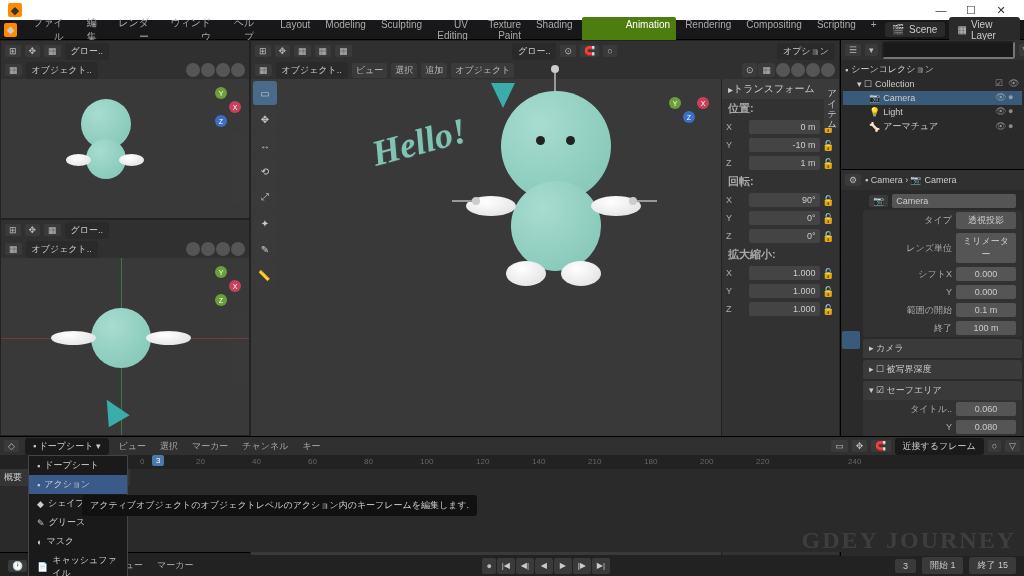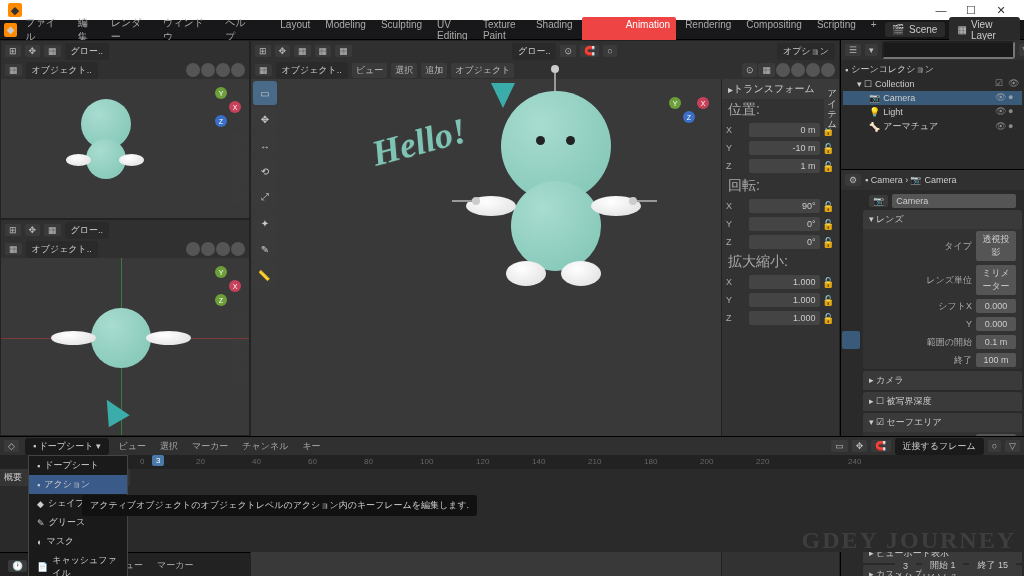--- a/index.html
+++ b/index.html
@@ -2,22 +2,22 @@
 <html><head>
 <meta charset="utf-8">
 <style>
 * { margin: 0; padding: 0; box-sizing: border-box; font-family: sans-serif; }
 body { background: #1a1a1a; color: #ccc; font-size: 10px; width: 1024px; height: 576px; overflow: hidden; position: relative; }
 .titlebar { background: #fff; height: 20px; display: flex; align-items: center; padding: 0 8px; color: #333; font-size: 11px; }
 .titlebar-spacer { flex: 1; }
 .win-btn { width: 30px; text-align: center; color: #333; }
 .topmenu { background: #18181a; height: 20px; display: flex; align-items: center; padding: 0 4px; gap: 2px; border-bottom: 1px solid #000; }
 .logo-icon { width: 14px; height: 14px; background: #ff8a00; border-radius: 2px; display: inline-flex; align-items: center; justify-content: center; }
-.menu-item { padding: 2px 6px; color: #aaa; font-size: 10px; }
-.menu-item.active { background: #ef4444; color: #fff; border-radius: 2px; padding-left: 44px; }
+.menu-item { padding: 2px 6px; color: #aaa; font-size: 10px; text-align: right; }
+.menu-item.active { background: #4d7c0f; color: #fff; border-radius: 2px; padding-left: 44px; }
 .workspace-tabs { display: flex; gap: 3px; margin-left: 12px; }
 .scene-info { margin-left: auto; display: flex; align-items: center; gap: 4px; }
 .scene-box { background: #2a2a2a; padding: 2px 8px; border-radius: 3px; display: flex; align-items: center; gap: 4px; }
 
 .main-grid { display: grid; grid-template-columns: 250px 590px 184px; height: 396px; }
 .left-col { display: flex; flex-direction: column; }
 .viewport { background: #393939; position: relative; border: 1px solid #222; }
 .vp-header { background: #303030; height: 20px; display: flex; align-items: center; padding: 0 4px; gap: 4px; }
 .vp-header2 { background: #303030; height: 18px; display: flex; align-items: center; padding: 0 4px; gap: 4px; }
 .hdr-btn { background: #3a3a3a; padding: 1px 4px; border-radius: 2px; font-size: 9px; color: #bbb; display: inline-flex; align-items: center; }
@@ -46,21 +46,21 @@
 .antenna { position: absolute; width: 2px; height: 20px; background: #999; }
 .ant-ball { width: 8px; height: 8px; background: #ccc; border-radius: 50%; position: absolute; top: -8px; left: -3px; }
 .hello-text { position: absolute; left: 120px; top: 80px; font-size: 36px; color: #7ec4b4; transform: rotate(-15deg); font-style: italic; font-weight: bold; font-family: cursive; text-shadow: 1px 1px 0 #444; }
 .info-overlay { position: absolute; left: 34px; top: 42px; font-size: 10px; color: #ddd; line-height: 1.3; }
 
 .n-panel { position: absolute; right: 0; top: 38px; width: 118px; bottom: 0; background: #323232; border-left: 1px solid #222; }
 .np-hdr { background: #3a3a3a; padding: 3px 6px; font-size: 10px; display: flex; align-items: center; }
 .np-row { display: flex; align-items: center; padding: 2px 4px; gap: 3px; }
 .np-lbl { width: 20px; font-size: 9px; color: #aaa; }
 .np-val { flex: 1; background: #444; padding: 2px 4px; font-size: 9px; text-align: right; border-radius: 2px; }
-.np-section { padding: 2px 6px; font-size: 14px; color: #aaa; }
+.np-section { padding: 2px 6px; font-size: 11px; color: #aaa; font-weight: bold; }
 
 .right-col { background: #2a2a2a; border-left: 1px solid #000; display: flex; flex-direction: column; }
 .outliner { height: 130px; border-bottom: 1px solid #000; }
 .out-hdr { background: #303030; height: 20px; display: flex; align-items: center; padding: 0 4px; gap: 4px; }
 .search-box { flex: 1; background: #1a1a1a; border-radius: 3px; padding: 2px 6px; font-size: 9px; color: #666; }
 .tree { padding: 2px; font-size: 9px; }
 .tree-item { display: flex; align-items: center; padding: 1px 2px; gap: 3px; }
 .tree-item.sel { background: #3a5a7a; }
 .tree-icons { margin-left: auto; display: flex; gap: 1px; }
 .tree-icons span { width: 12px; height: 12px; opacity: 0.6; }
@@ -70,21 +70,21 @@
 .props { flex: 1; }
 .props-hdr { background: #303030; height: 20px; display: flex; align-items: center; padding: 0 4px; gap: 4px; }
 .props-tabs { display: flex; flex-direction: column; width: 20px; float: left; }
 .props-tabs .pt { width: 18px; height: 18px; background: #2a2a2a; margin: 1px; border-radius: 2px; }
 .props-tabs .pt.active { background: #3a5a7a; }
 .props-content { margin-left: 20px; padding: 2px; font-size: 9px; }
 .prop-panel { background: #323232; margin-bottom: 2px; border-radius: 3px; }
 .prop-panel-hdr { padding: 3px 6px; background: #3a3a3a; border-radius: 3px 3px 0 0; }
 .prop-row { display: flex; align-items: center; padding: 2px 6px; gap: 4px; }
 .prop-lbl { flex: 1; font-size: 9px; color: #aaa; text-align: right; }
-.prop-val { width: 40px; background: #555; padding: 2px 4px; font-size: 9px; text-align: center; border-radius: 2px; }
+.prop-val { width: 60px; background: #555; padding: 2px 4px; font-size: 9px; text-align: center; border-radius: 2px; }
 
 .dopesheet { height: 116px; background: #2a2a2a; border-top: 1px solid #000; position: relative; }
 .ds-hdr { background: #303030; height: 18px; display: flex; align-items: center; padding: 0 4px; gap: 6px; }
 .ds-dd { background: #1a1a1a; padding: 2px 8px; border-radius: 3px; font-size: 9px; }
 .ds-menu { font-size: 9px; color: #aaa; padding: 0 4px; }
 .ds-timeline { position: relative; height: 14px; background: #222; }
 .ds-frame-mark { position: absolute; top: 0; background: #4a7aaa; color: #fff; padding: 1px 4px; font-size: 8px; border-radius: 2px; }
 .ds-dropdown { position: absolute; left: 28px; top: 18px; width: 100px; background: #1a1a1a; border: 1px solid #444; z-index: 10; }
 .ds-dd-item { padding: 3px 8px; font-size: 9px; color: #ccc; display: flex; align-items: center; gap: 4px; }
 .ds-dd-item.active { background: #3a5a8a; }
@@ -401,21 +401,20 @@
         <div class="pt"></div>
         <div class="pt"></div>
         <div class="pt active"></div>
       </div>
       <div class="props-content">
         <div class="prop-row">
             <span class="hdr-btn">📷</span>
             <span class="prop-val" style="flex:1;text-align:left">Camera</span>
           </div>
         <div class="prop-panel">
-          <div class="prop-panel-hdr">▾ <span>レンズ</span></div>
           <div class="prop-row">
               <span class="prop-lbl">タイプ</span>
               <span class="prop-val">透視投影</span>
             </div>
           <div class="prop-row">
               <span class="prop-lbl">レンズ単位</span>
               <span class="prop-val">ミリメーター</span>
             </div>
           <div class="prop-row">
               <span class="prop-lbl">シフトX</span>

